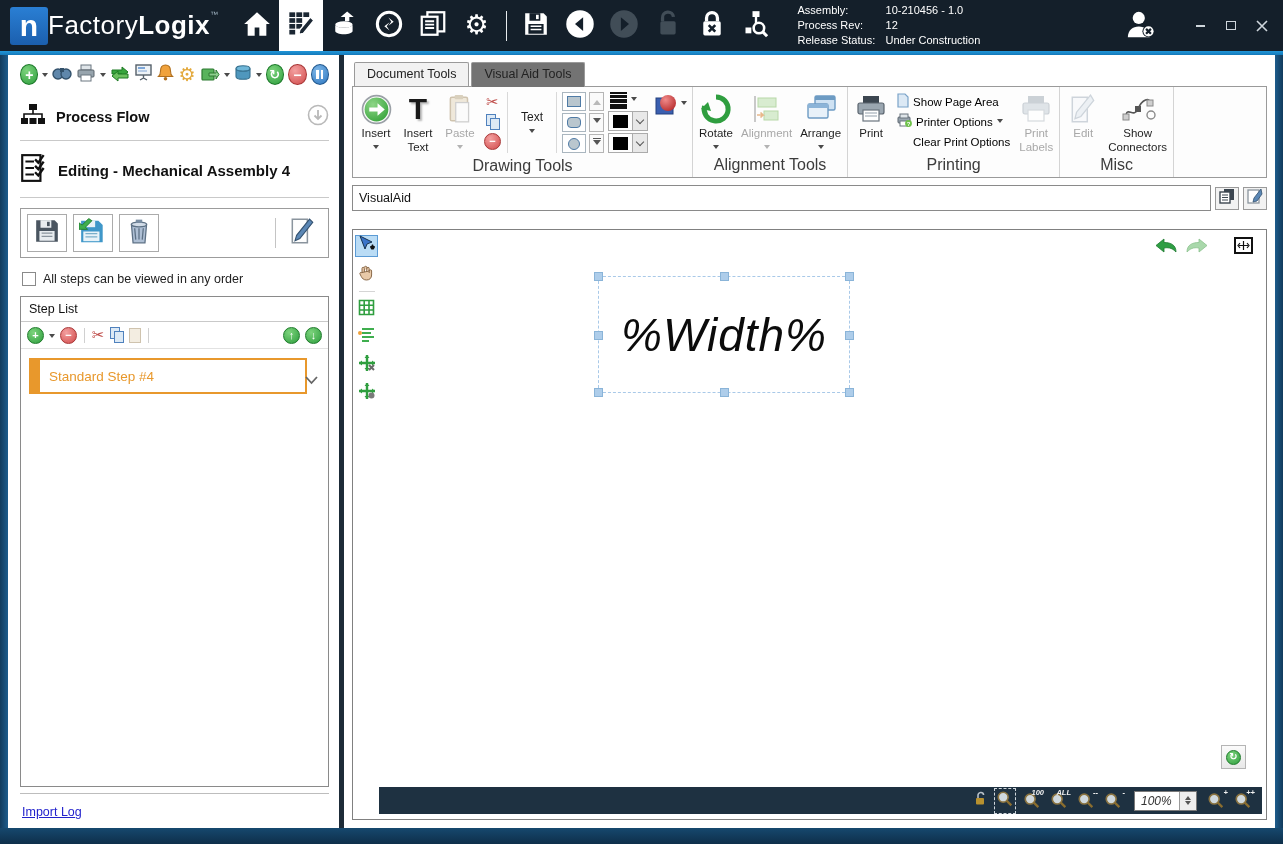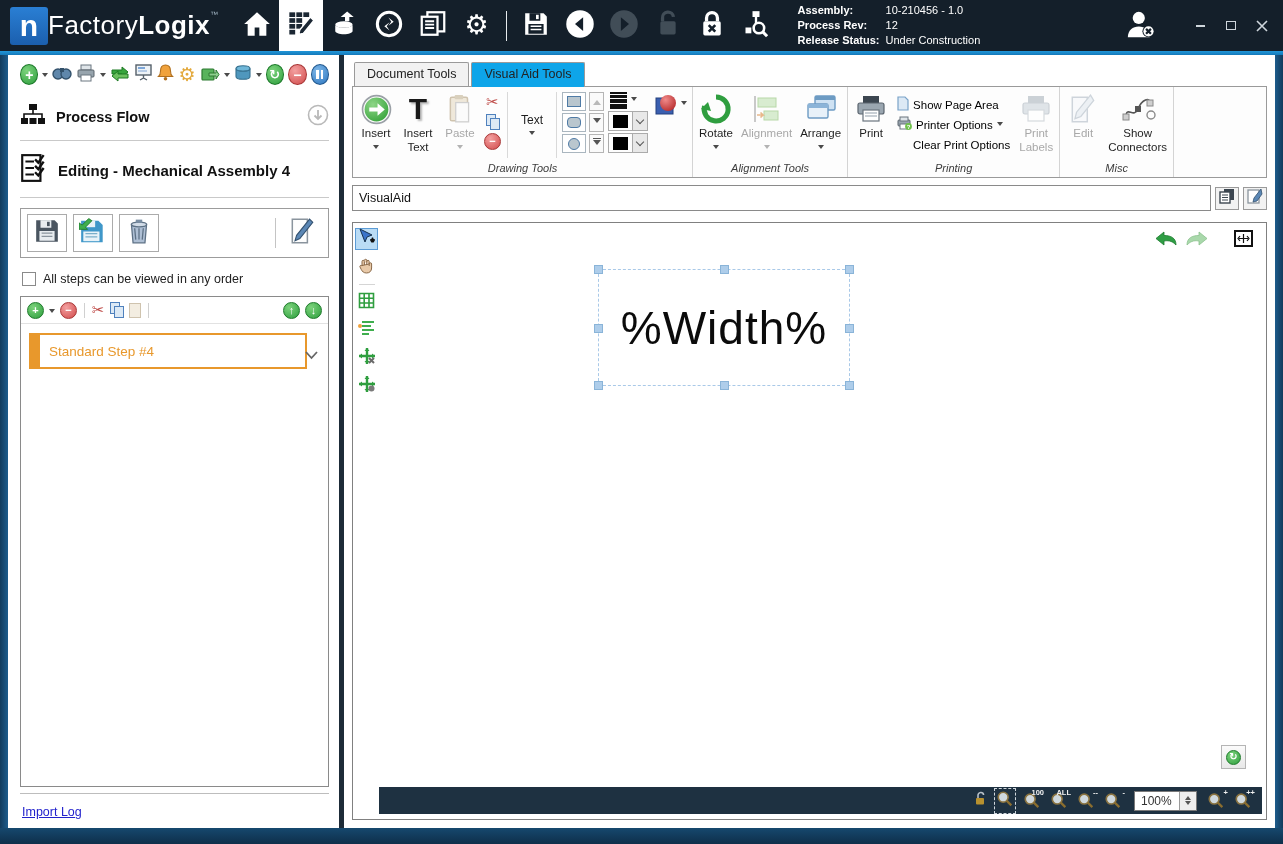--- a/index.html
+++ b/index.html
@@ -13,21 +13,21 @@
   .logo-text{font-size:26px;font-weight:300;letter-spacing:.5px;}
   .logo-text b{font-weight:600;}
   .logo-tm{font-size:8px;vertical-align:top;color:#9fb2c0;}
   .tb-btn{width:44px;height:51px;display:flex;align-items:center;justify-content:center;cursor:pointer;}
   .tb-btn.active{background:#fff;}
   .tb-sep{width:1px;height:30px;background:#e7ebee;margin:0 7px;}
   .tb-glyph{font-size:27px;color:#fff;line-height:1;}
   .dim-ic{opacity:.38;}
   .tb-info{margin-left:20px;font-size:11px;line-height:15px;white-space:nowrap;}
   .tb-info .row{display:flex;}
-  .tb-info .lab{font-weight:bold;width:88px;}
+  .tb-info .lab{font-weight:normal;width:88px;}
   .tb-right{margin-left:auto;display:flex;align-items:center;gap:14px;padding-right:14px;}
   .winctl{display:flex;align-items:center;gap:17px;margin-left:22px;}
   .winctl>div{cursor:pointer;display:flex;align-items:center;justify-content:center;width:14px;height:14px;}
   .min-bar{width:9px;height:2px;background:#cfd6dc;}
   .max-box{width:10px;height:9px;border:1.5px solid #cfd6dc;}
 
   .accent-strip{height:4px;background:linear-gradient(180deg,#2196d8,#1479ba);}
 
   
   .frame{height:773px;display:flex;padding:0 8px;background:linear-gradient(90deg,#123b5c 0,#1d5c8c 8px,#1d5c8c calc(100% - 8px),#123b5c 100%);}
@@ -74,25 +74,25 @@
   .step-item .bar{width:9px;height:100%;background:#e8982c;}
   .step-item .stext{color:#e8982c;font-size:13.5px;padding-left:9px;}
   .step-chev{position:absolute;right:10px;top:22px;cursor:pointer;}
   .lp-bottom{border-top:1px solid #bdbdbd;margin-top:6px;padding:8px 2px 2px;}
   .link{color:#2222cc;font-size:12.5px;text-decoration:underline;cursor:pointer;}
 
   
   .rightpanel{flex:1;background:#fff;display:flex;flex-direction:column;padding:7px 8px 8px;min-width:0;}
   .tabstrip{display:flex;padding-left:2px;position:relative;z-index:2;}
   .tab{font-size:12.5px;color:#222;padding:4px 12px 5px;border:1px solid #9a9a9a;border-bottom:none;background:#f2f2f2;margin-right:2px;cursor:pointer;border-radius:2px 2px 0 0;}
-  .tab.active{background:#0ea5e9;margin-bottom:-1px;padding-bottom:6px;}
+  .tab.active{background:#737373;margin-bottom:-1px;padding-bottom:6px;}
   .ribbon{border:1px solid #9a9a9a;display:flex;align-items:stretch;height:92px;background:#fdfdfd;position:relative;z-index:1;}
   .rgroup{display:flex;flex-direction:column;border-right:1px solid #d4d4d4;}
   .rgroup-body{flex:1;display:flex;align-items:stretch;padding:2px 2px 0;}
-  .rgroup-label{text-align:center;font-size:11px;color:#3c3c3c;padding:1px 6px 3px;white-space:nowrap;font-style:italic;}
+  .rgroup-label{text-align:center;font-size:16px;color:#3c3c3c;padding:1px 6px 3px;white-space:nowrap;}
   .bigbtn{display:flex;flex-direction:column;align-items:center;padding:2px 4px 1px;min-width:42px;font-size:11.5px;line-height:1.18;text-align:center;color:#1e1e1e;cursor:pointer;white-space:nowrap;}
   .bigbtn .bicon{height:36px;display:flex;align-items:center;justify-content:center;}
   .bigbtn.dim{color:#a8a8a8;cursor:default;}
   .vsep{width:1px;background:#d9d9d9;margin:3px 3px;}
   .smallcol{display:flex;flex-direction:column;justify-content:flex-start;gap:3px;padding:4px 3px;align-items:center;}
   .shapecol{display:flex;flex-direction:column;gap:2px;padding:3px 2px;}
   .shape-btn{width:24px;height:19px;border:1px solid #aab6bf;background:#fff;display:flex;align-items:center;justify-content:center;cursor:pointer;}
   .shp{background:#b9c6ce;border:1.5px solid #4f7ba6;width:14px;height:11px;}
   .shp.round{border-radius:4px;}
   .shp.ellipse{border-radius:50%;width:12px;height:12px;}
@@ -110,21 +110,21 @@
   .combo-dd{width:15px;height:100%;border-left:1px solid #ababab;background:#e8e8e8;display:flex;align-items:center;justify-content:center;}
   .chev-dn{width:6px;height:6px;border-right:1.5px solid #555;border-bottom:1.5px solid #555;transform:rotate(45deg);margin-top:-3px;}
   .fillbtn{display:flex;align-items:flex-start;padding:5px 3px;gap:3px;cursor:pointer;}
 
   
   .docbar{display:flex;align-items:center;gap:4px;margin-top:7px;}
   .docinput{flex:1;height:23px;border:1px solid #8a8a8a;font-size:12.5px;padding:12px 6px;color:#111;background:#fff;}
   .mini-btn{width:24px;height:23px;border:1px solid #9a9a9a;background:#f2f2f2;display:flex;align-items:center;justify-content:center;cursor:pointer;}
 
   
-  .canvaswrap{flex:1;border:1px solid #808080;margin-top:11px;position:relative;background:#fff;min-height:0;}
+  .canvaswrap{flex:1;border:1px solid #808080;margin-top:18px;position:relative;background:#fff;min-height:0;font-style:italic;}
   .toolstrip{position:absolute;left:0;top:0;bottom:0;width:27px;display:flex;flex-direction:column;align-items:center;padding-top:5px;gap:6px;}
   .tool{width:23px;height:22px;display:flex;align-items:center;justify-content:center;cursor:pointer;}
   .tool.active{background:#badcf5;border:1px solid #5b9bd5;}
   .tool-hr{width:16px;height:1px;background:#d5d5d5;}
   .undo-redo{position:absolute;top:8px;right:58px;display:flex;gap:9px;}
   .fullscreen{position:absolute;top:7px;right:13px;cursor:pointer;}
   .refresh-corner{position:absolute;right:20px;bottom:50px;width:25px;height:24px;border:1px solid #b5b5b5;background:linear-gradient(180deg,#fbfbfb,#e8e8e8);display:flex;align-items:center;justify-content:center;cursor:pointer;}
   .sel-box{position:absolute;left:246px;top:47px;width:250px;height:115px;outline:1.5px dashed #a9c9e8;display:flex;align-items:center;justify-content:center;}
   .sel-text{font-size:46px;font-weight:300;color:#0b0b0b;letter-spacing:1px;font-family:"Liberation Sans",sans-serif;}
   .hdl{position:absolute;width:9px;height:9px;background:#aecdea;border:1px solid #8ab4d8;}
@@ -403,20 +403,21 @@
               </svg></span>
       </div>
     </div>
 
     <div class="checkrow">
       <span class="checkbox"></span>
       <span>All steps can be viewed in any order</span>
     </div>
 
     <div class="steplist">
+      <div class="sl-header">Step List</div>
       <div class="sl-toolbar">
         <span class="ci green small">
               <span>+</span>
             </span>
         <span class="car"></span>
         <span class="ci red small">
               <span>−</span>
             </span>
         <span class="sl-sep"></span>
         <span class="scissors">✂</span>

